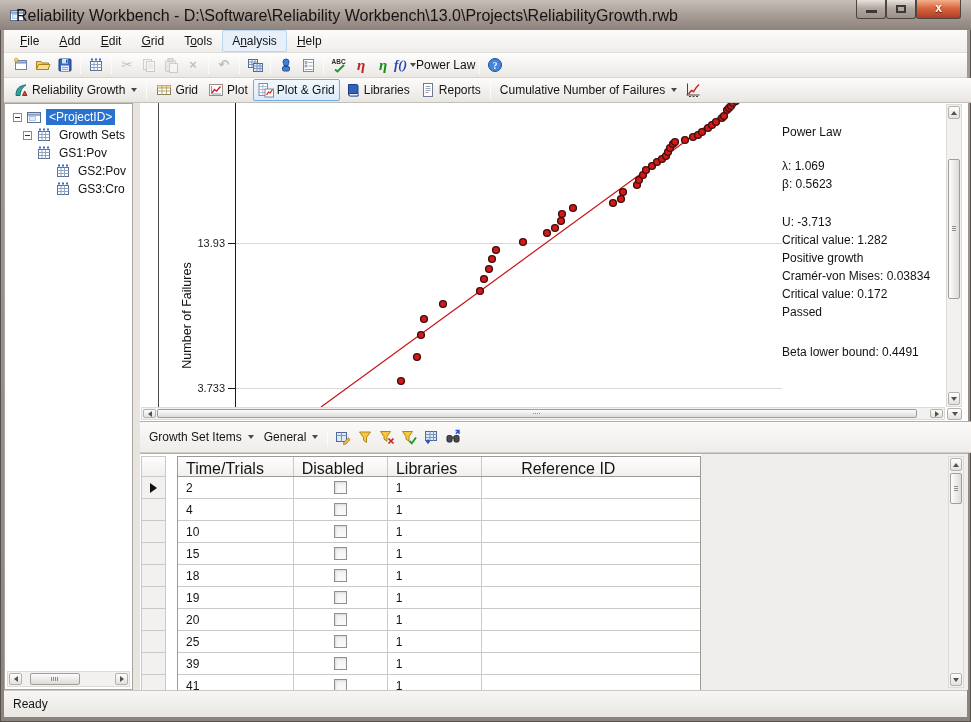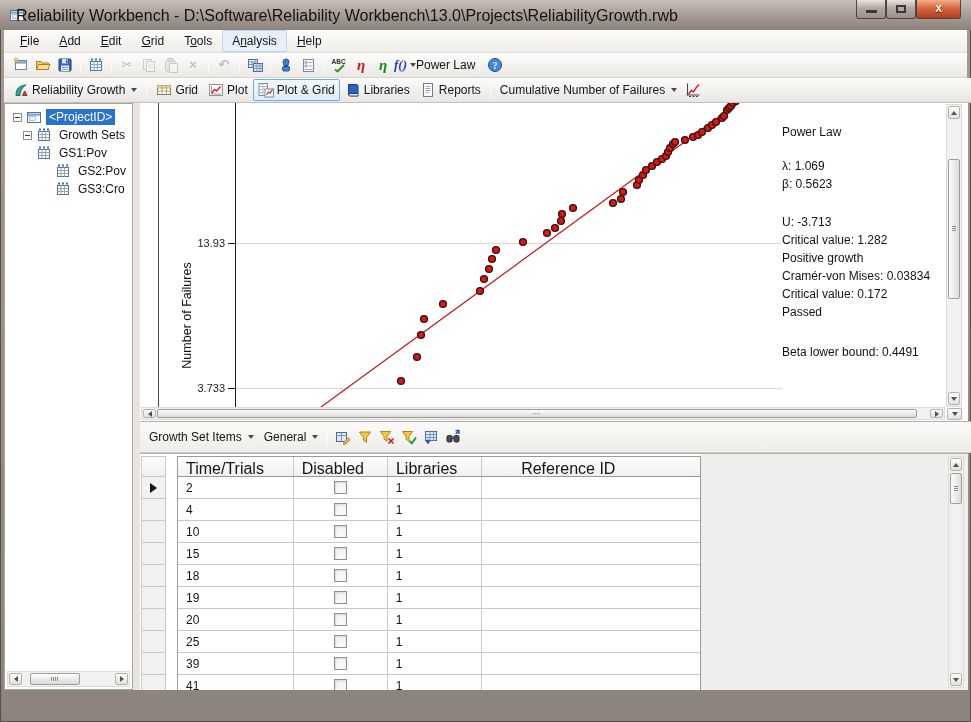--- a/index.html
+++ b/index.html
@@ -621,13 +621,16 @@
         <div class="sb-thumb thumb-v" style="left:1px;top:16px;width:12px;height:31px;">
             <span class="grip-v"></span>
           </div>
         <div class="sb-btn" style="left:1px;bottom:1px;width:12px;height:13px;">
             <span class="tri-d"></span>
           </div>
       </div>
     </div>
   </div>
 
+  <div class="statusbar">
+    <span class="status-text">Ready</span>
+  </div>
 </div>
 
 </body></html>

